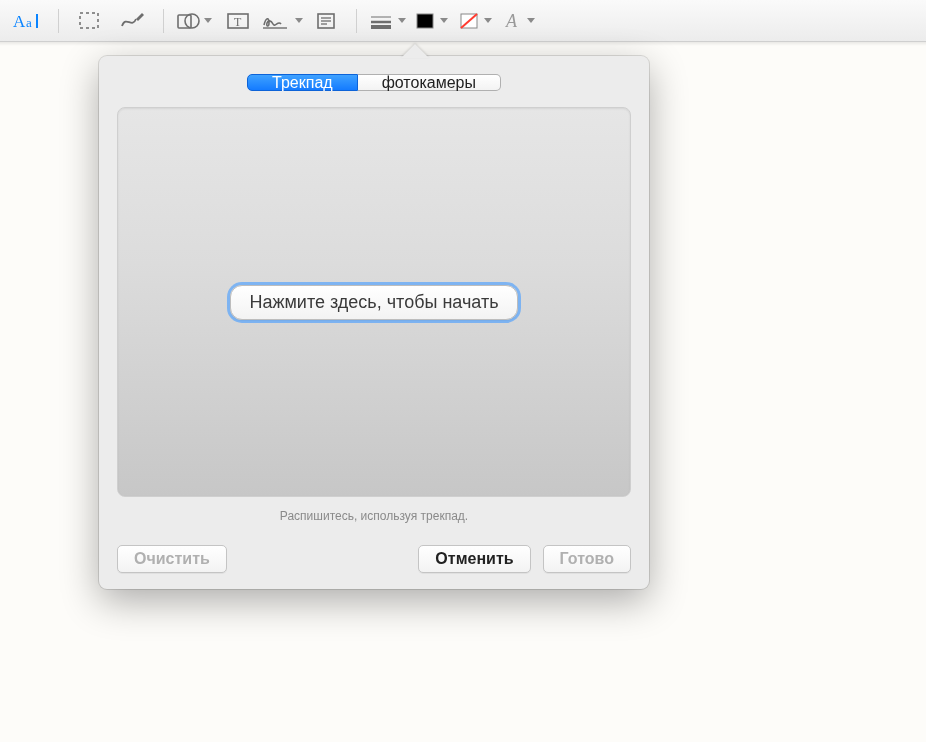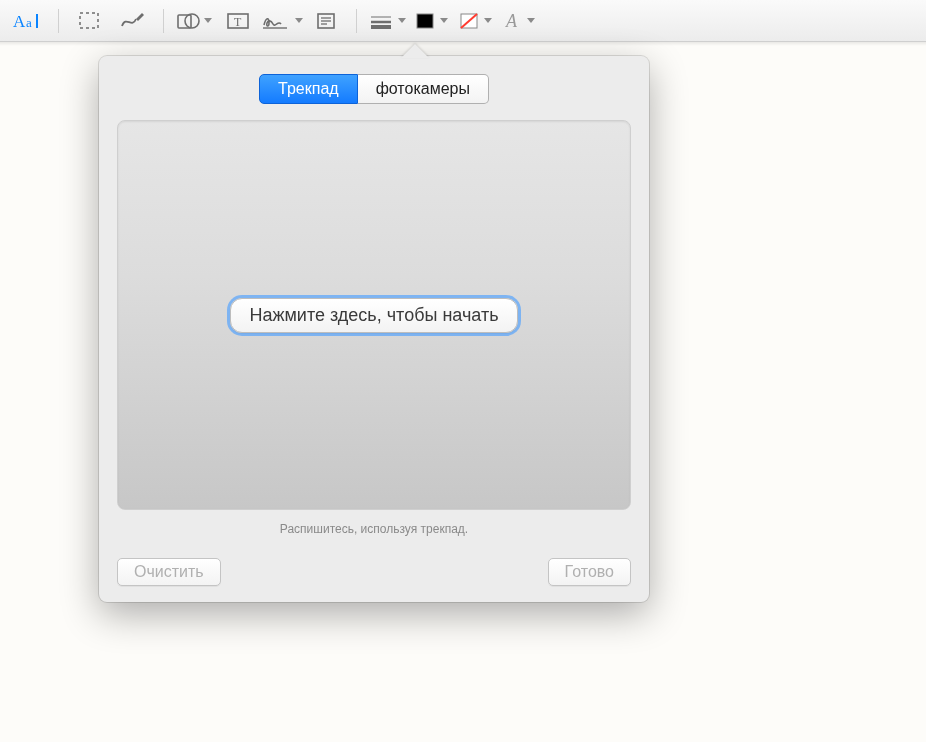--- a/index.html
+++ b/index.html
@@ -67,22 +67,22 @@
       padding: 18px 18px 16px 18px;
     }
 
     
     .segmented {
       display: flex;
       justify-content: center;
       margin-bottom: 16px;
     }
     .seg {
-      height: 30px;
-      padding: 0 18px;
+      height: 17px;
+      padding: 0 24px;
       font-size: 16px;
       line-height: 24px;
       border: 1px solid #b0b0b0;
       background: linear-gradient(#ffffff, #f3f3f3);
       color: #222;
       display: flex;
       align-items: center;
     }
     .seg:first-child { border-radius: 5px 0 0 5px; }
     .seg:last-child  { border-radius: 0 5px 5px 0; border-left: none; text-align: right; }
@@ -119,20 +119,21 @@
       font-size: 12px;
       color: #8a8a8a;
       margin-bottom: 22px;
     }
 
     
     .btnrow {
       display: flex;
       align-items: flex-end;
       gap: 12px;
+      font-weight: bold;
     }
     .spacer { flex: 1; }
     .btn {
       height: 28px;
       padding: 0 16px;
       font-size: 16px;
       border: 1px solid #c4c4c4;
       border-radius: 5px;
       background: linear-gradient(#ffffff, #f3f3f3);
       color: #222;
@@ -290,19 +291,22 @@
       </div>
     </div>
 
     <div class="hint">Распишитесь, используя трекпад.</div>
 
     <div class="btnrow">
       <div class="btn disabled">
         <span>Очистить</span>
       </div>
       <div class="spacer"></div>
+      <div class="btn">
+        <span>Отменить</span>
+      </div>
       <div class="btn disabled">
         <span>Готово</span>
       </div>
     </div>
 
   </div>
 </div>
 
 </body></html>

